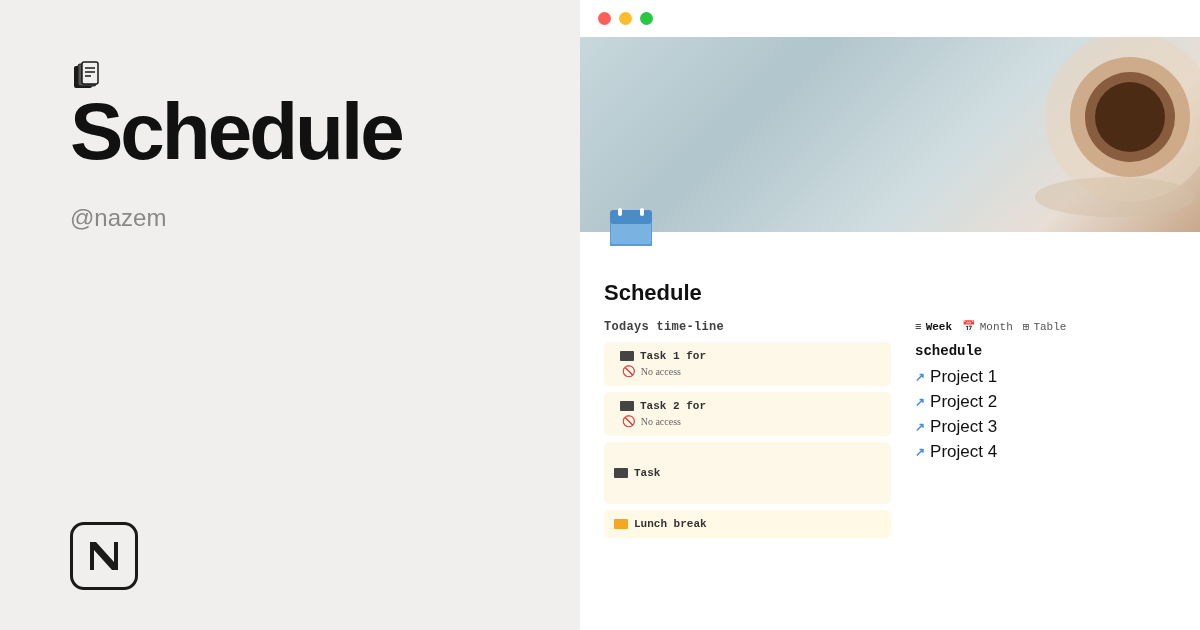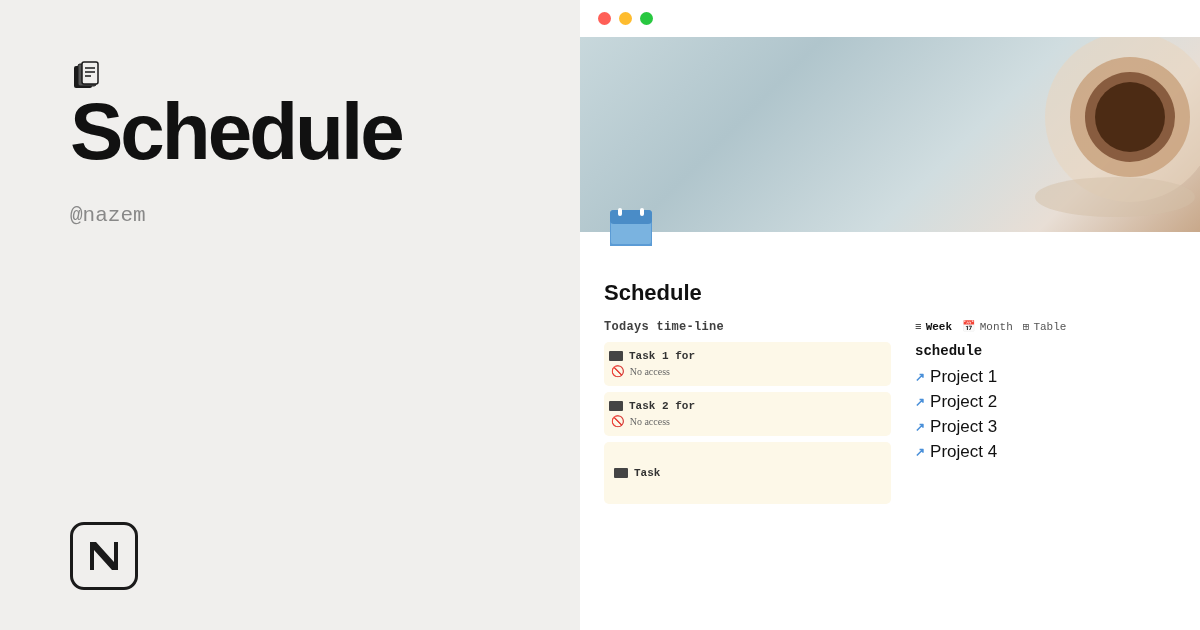--- a/index.html
+++ b/index.html
@@ -46,25 +46,24 @@
     .main-title {
       font-size: 80px;
       font-weight: 800;
       color: #111111;
       letter-spacing: -3px;
       line-height: 1;
       margin-top: 0;
     }
 
     .author {
-      font-size: 21px;
+      font-size: 24px;
       color: #888;
       font-weight: 500;
       margin-top: 16px;
-      font-family: Liberation Mono, monospace;
     }
 
     .notion-logo-bottom {
       margin-top: auto;
     }
 
     .notion-box-icon {
       width: 68px;
       height: 68px;
       border: 3px solid #1a1a1a;
@@ -180,21 +179,21 @@
       color: #404040;
       margin-bottom: 8px;
       font-family: 'Courier New', monospace;
       letter-spacing: 0.3px;
     }
 
     
     .timeline-item {
       background: #fdf8e8;
       border-radius: 5px;
-      padding: 8px 5px;
+      padding: 8px 16px;
       margin-bottom: 6px;
       display: flex;
       flex-direction: column;
       gap: 3px;
     }
 
     .timeline-row {
       display: flex;
       align-items: center;
       gap: 6px;
@@ -419,20 +418,24 @@
           </div>
         </div>
 
         <div class="timeline-item-plain">
           <div class="timeline-row">
             <div class="timeline-icon"></div>
             <span class="timeline-text">Task</span>
           </div>
         </div>
 
+        <div class="timeline-item-lunch">
+          <div class="lunch-icon"></div>
+          <span class="timeline-text">Lunch break</span>
+        </div>
       </div>
 
       <div class="col-right">
 
         <div class="view-tabs">
           <div class="view-tab active">
             <span class="view-tab-icon">≡</span>
             <span>Week</span>
           </div>
           <div class="view-tab">

